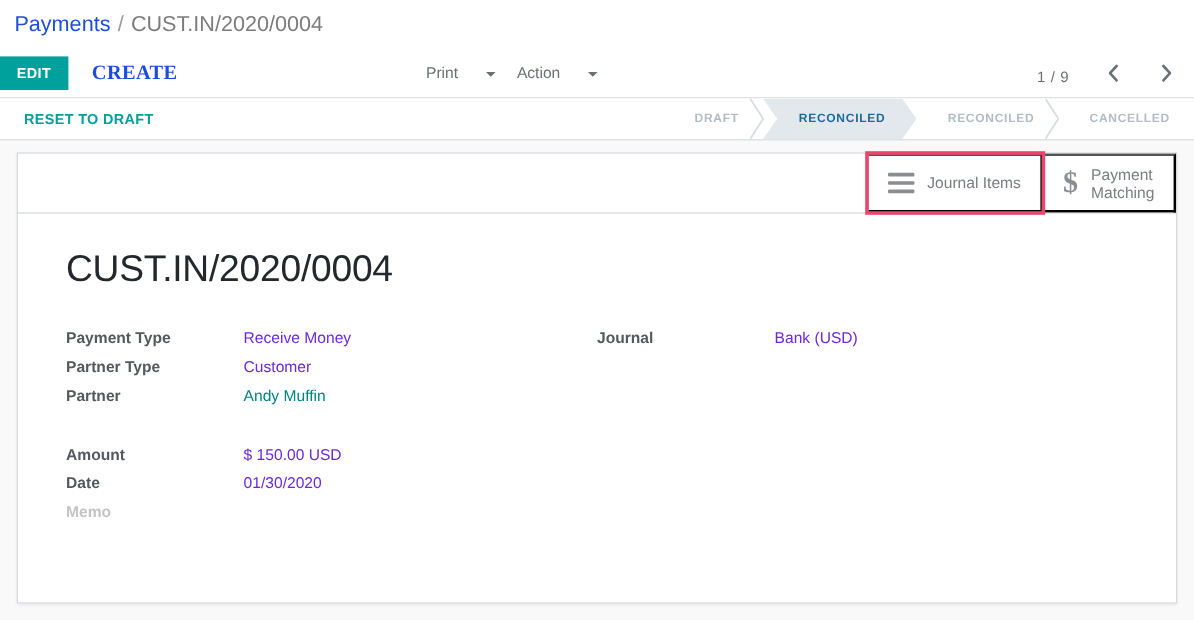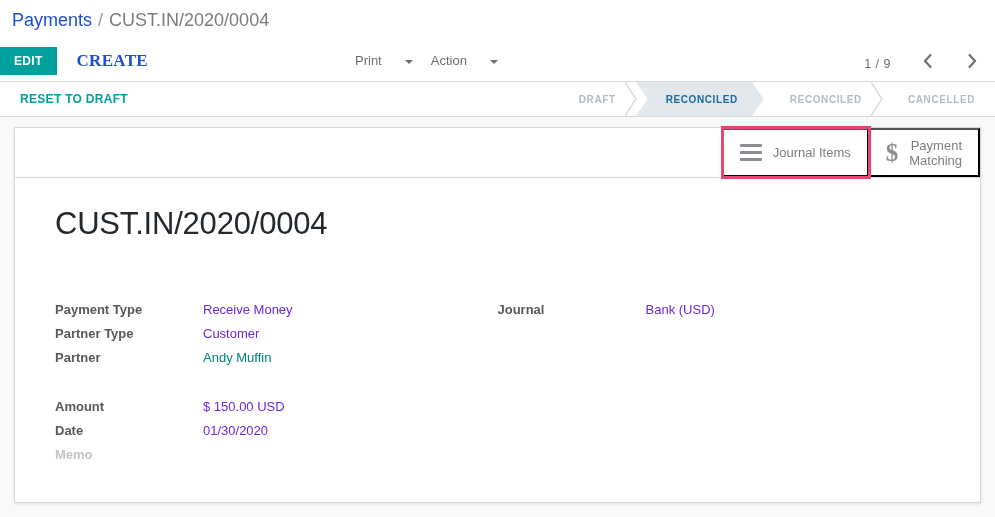--- a/index.html
+++ b/index.html
@@ -212,21 +212,21 @@
     position: relative;
   }
   .stat-button.highlighted {
     outline: 3px solid #e8466e;
     outline-offset: -1px;
     z-index: 2;
   }
   .stat-label {
     font-size: 13px;
     line-height: 15px;
-    text-align: right;
+    text-align: left;
     color: #7a7d81;
     white-space: pre-line;
   }
   .icon-hamburger {
     width: 22px;
     display: flex;
     flex-direction: column;
     gap: 4px;
   }
   .icon-hamburger i {
@@ -248,21 +248,21 @@
   .record-title {
     font-size: 31px;
     font-weight: normal;
     color: #23282d;
     letter-spacing: -0.2px;
     margin-bottom: 32px;
   }
   .groups {
     display: flex;
   }
-  .group { width: 448px; margin-top: 28px; }
+  .group { width: 448px; }
   .group.right { padding-left: 0px; }
   .field-row {
     display: flex;
     align-items: baseline;
     margin-bottom: 9px;
   }
   .field-label {
     width: 148px;
     flex: none;
     font-size: 13px;

